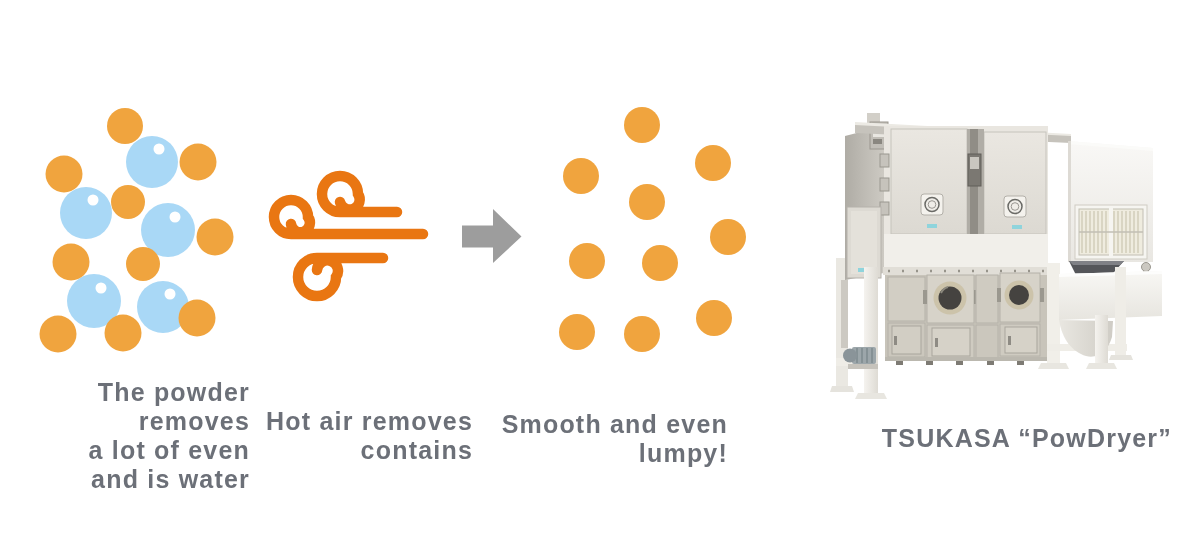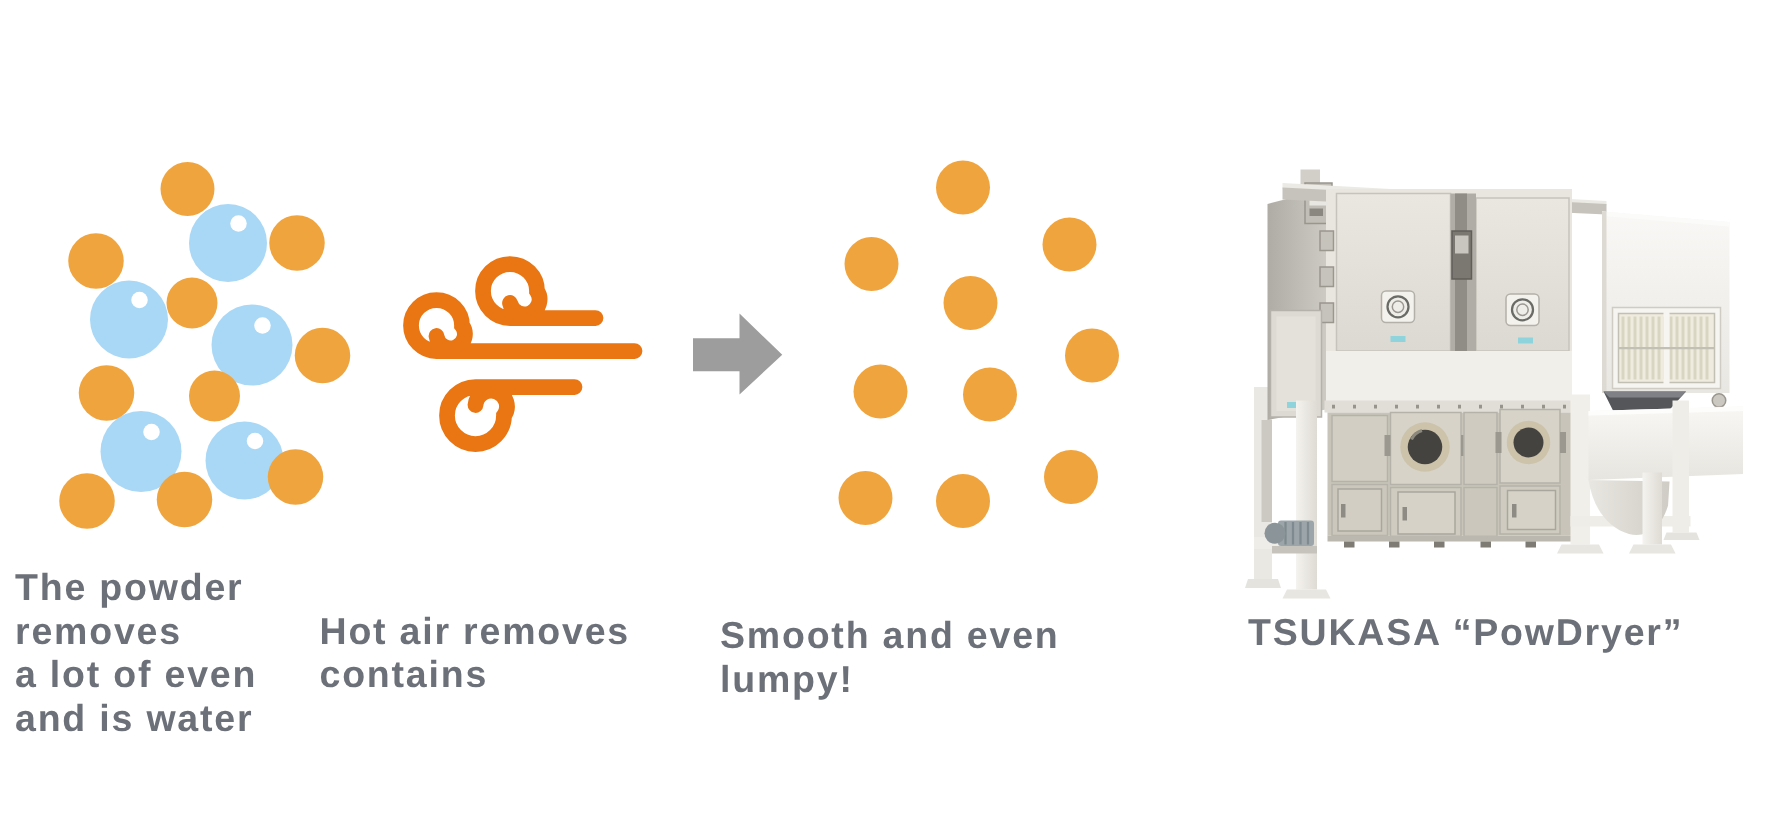--- a/index.html
+++ b/index.html
@@ -6,21 +6,21 @@
   #canvas{
     position:relative;
     width:1191px;height:549px;
     background:#ffffff;
     overflow:hidden;
     font-family:"Liberation Sans",sans-serif;
   }
   #art{position:absolute;left:0;top:0;}
   .caption{
     position:absolute;
-    text-align:left;
+    text-align:right;
     font-weight:bold;
     font-size:25px;
     line-height:29px;
     letter-spacing:1.2px;
     color:#6C7078;
   }
 </style>
 </head>
 <body>
 
@@ -201,22 +201,22 @@
     <div>removes</div>
     <div>a lot of even</div>
     <div>and is water</div>
   </div>
 
   <div class="caption" style="left:213px;top:407px;width:260px">
     <div>Hot air removes</div>
     <div>contains</div>
   </div>
 
-  <div class="caption" style="left:480px;top:410px;width:260px">
+  <div class="caption" style="left:468px;top:410px;width:260px">
     <div>Smooth and even</div>
     <div>lumpy!</div>
   </div>
 
-  <div class="caption" style="left:832px;top:408px;width:340px">
+  <div class="caption" style="left:832px;top:424px;width:340px">
     <div>TSUKASA “PowDryer”</div>
   </div>
 
 </div>
 
 </body></html>

